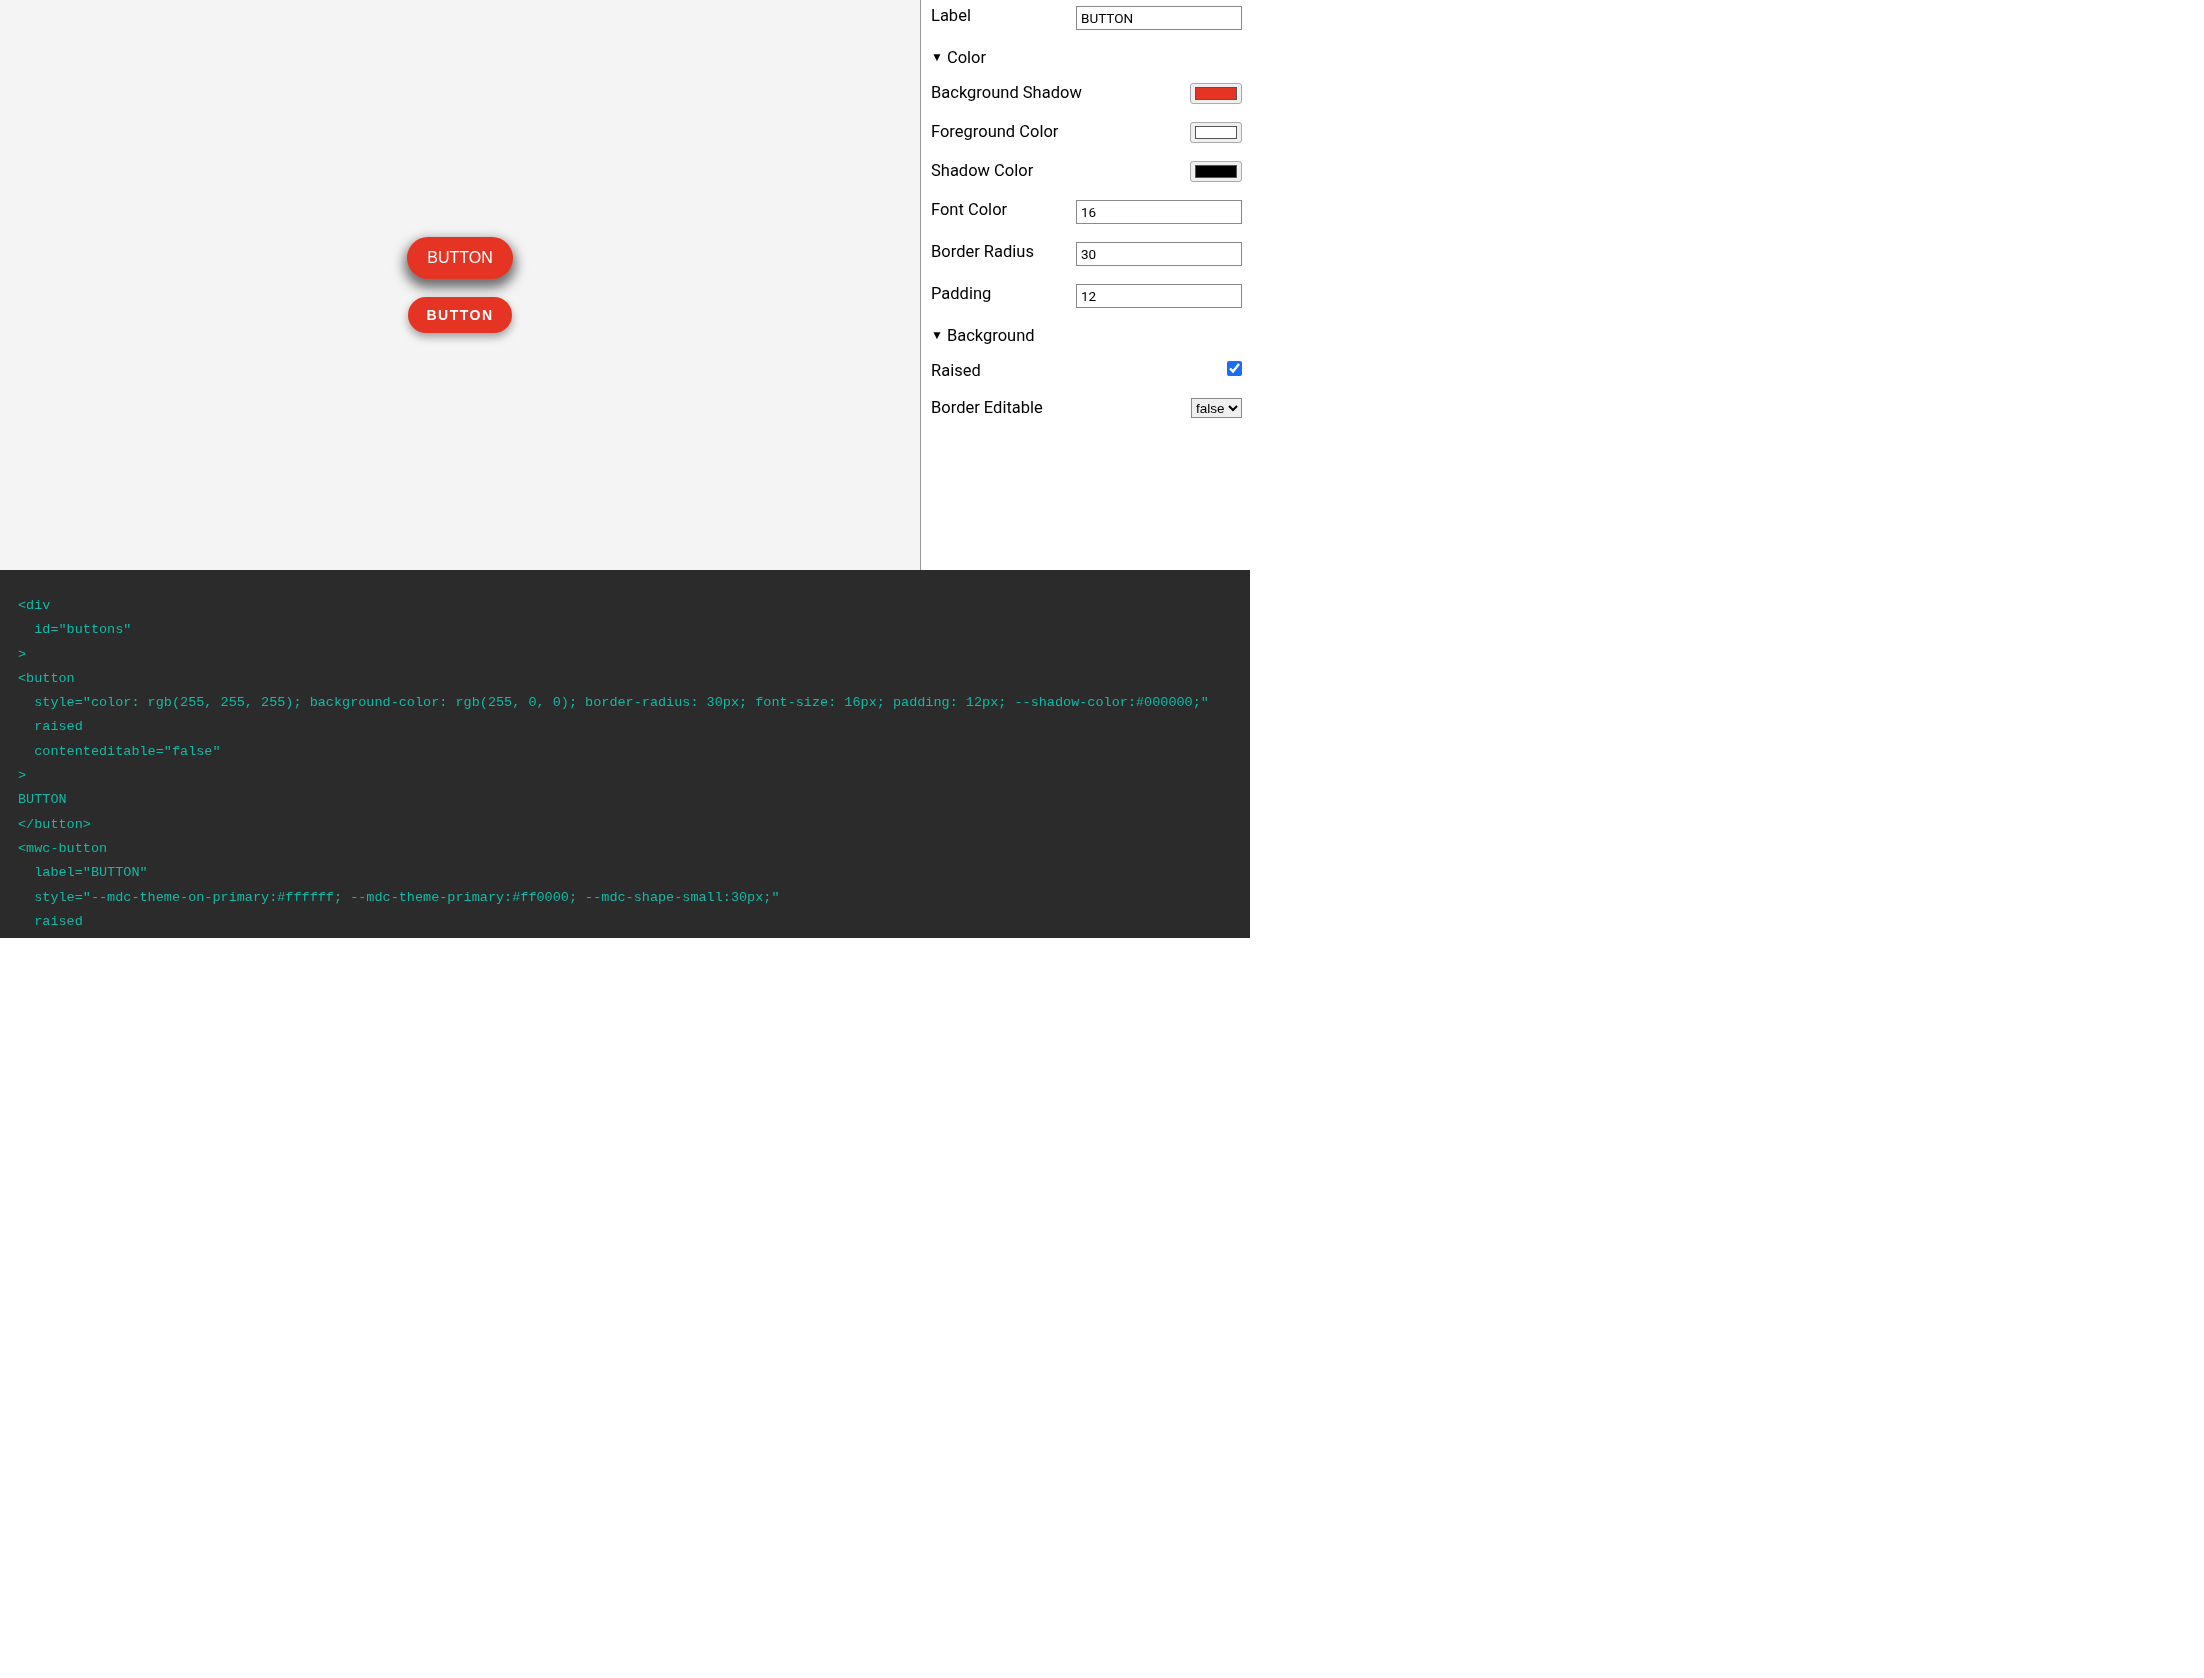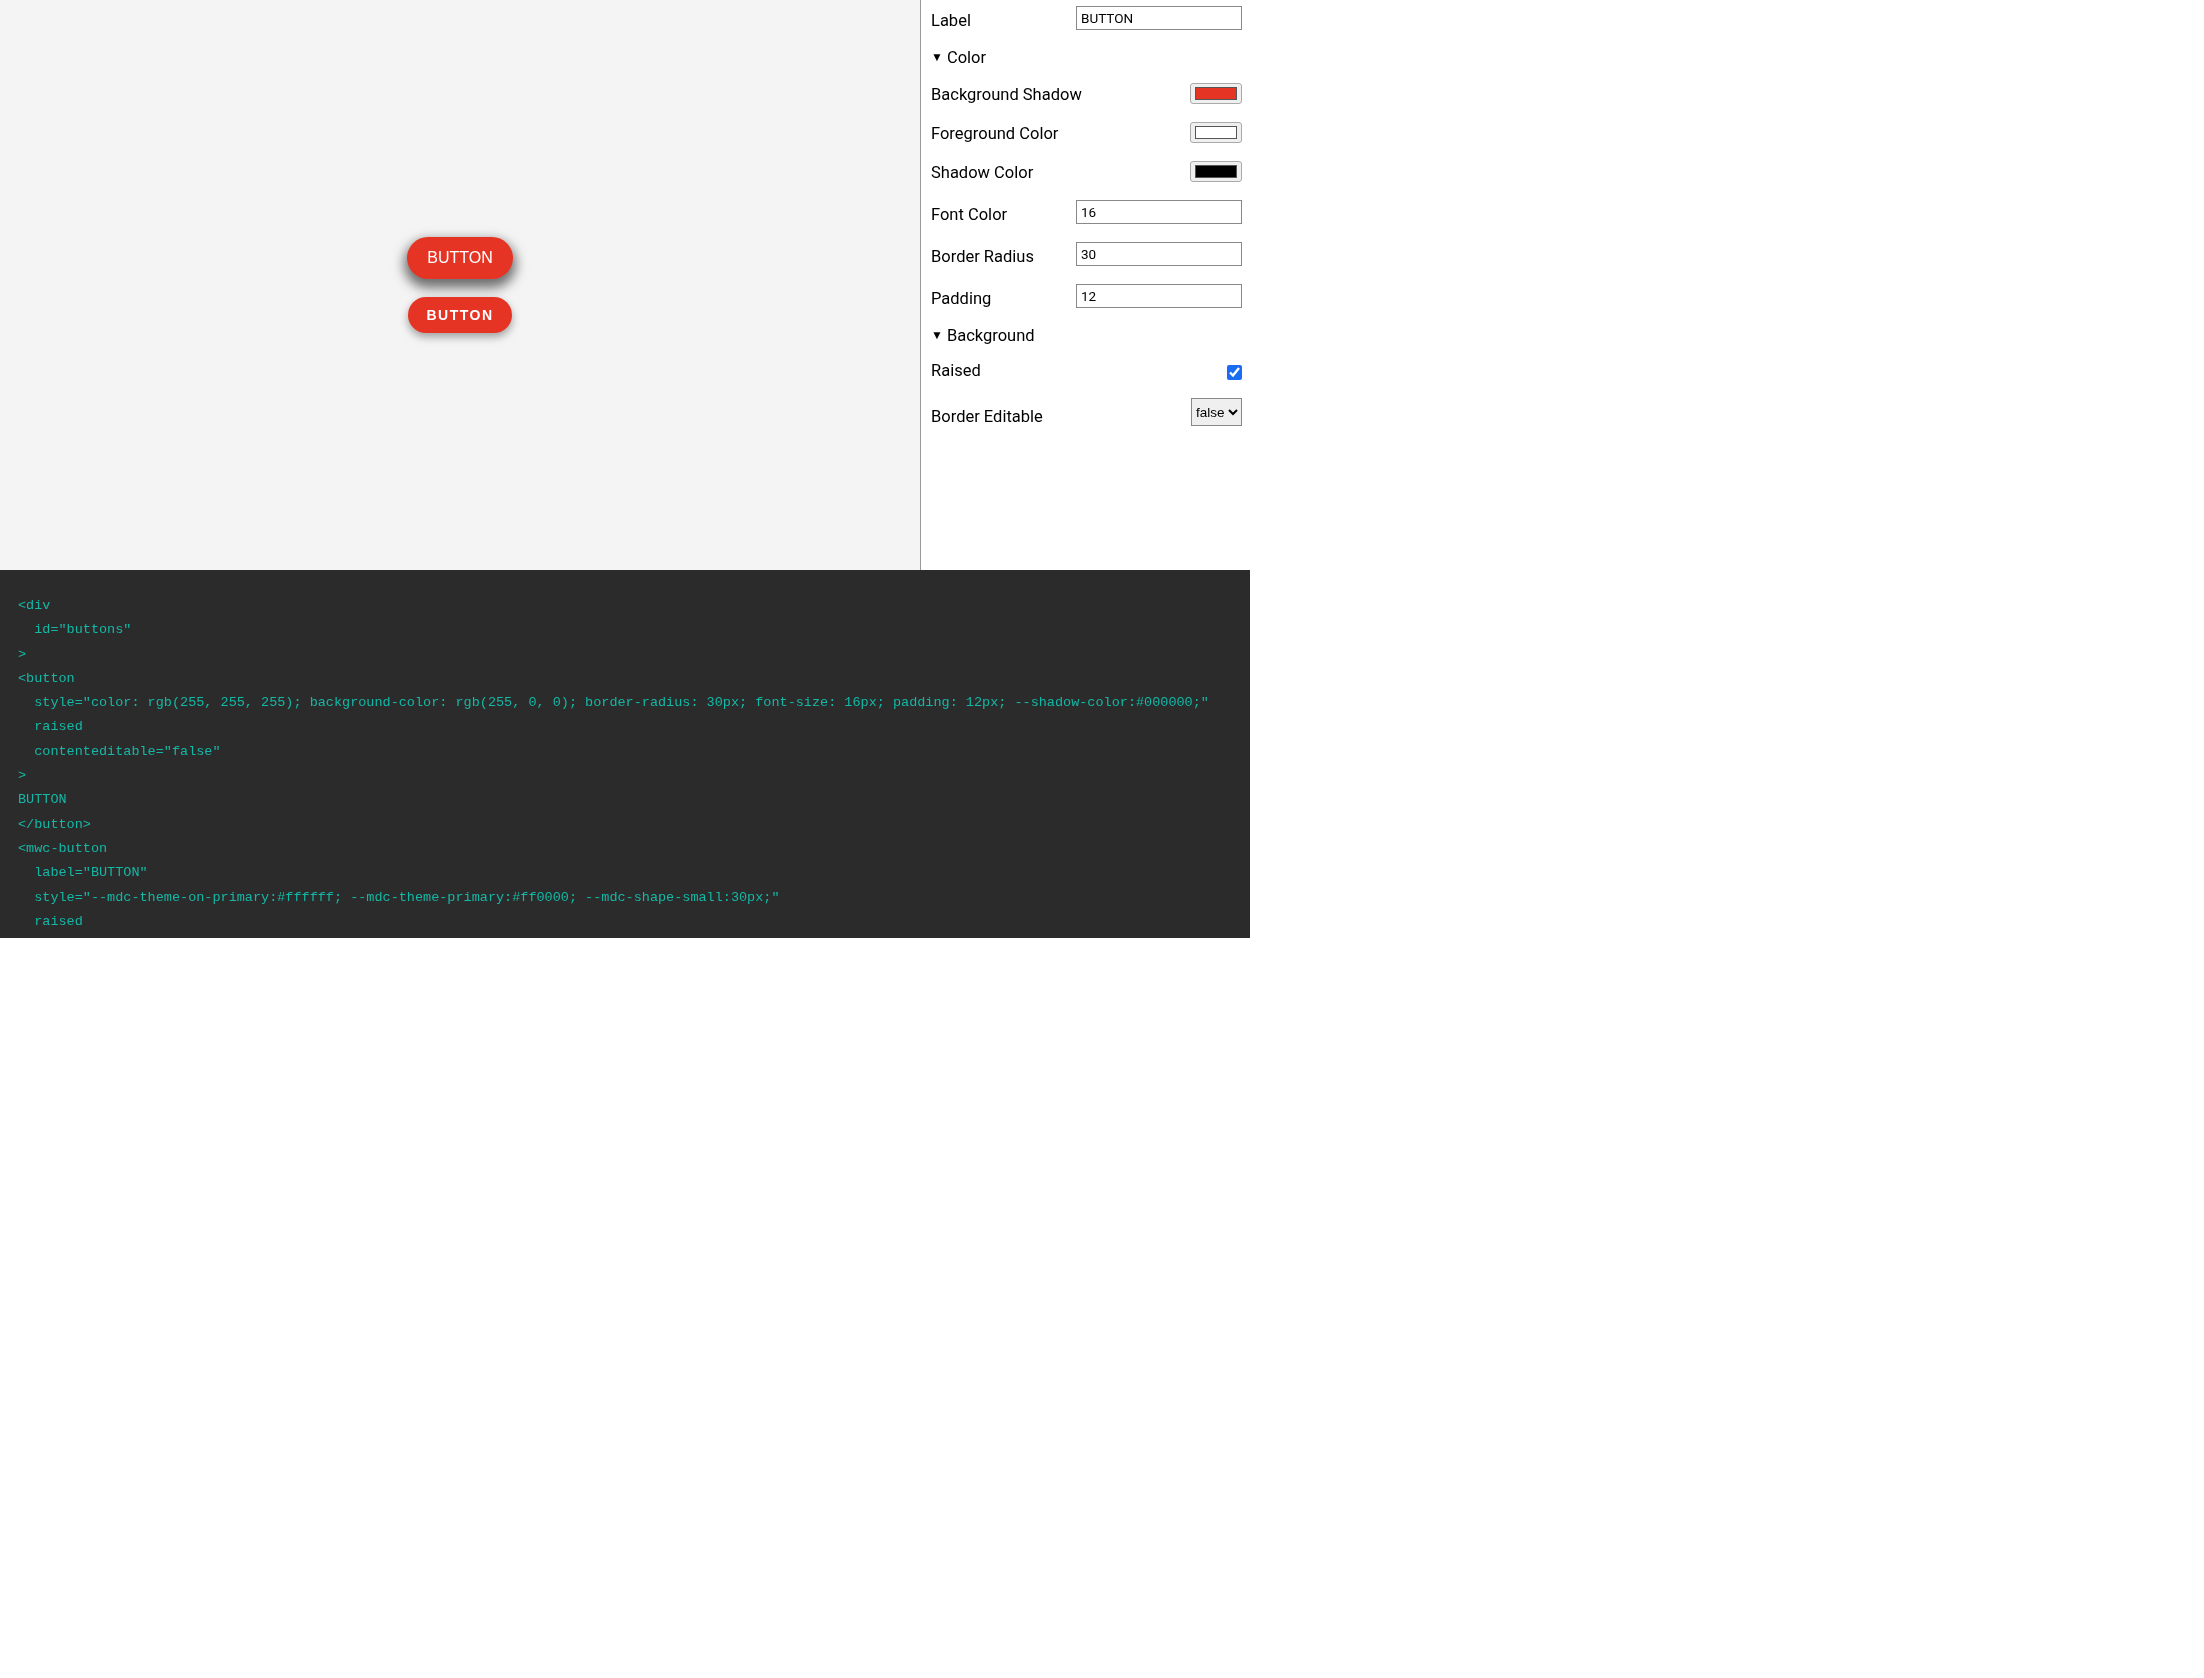--- a/index.html
+++ b/index.html
@@ -45,31 +45,31 @@
   
   .sidebar {
     grid-column: 2; grid-row: 1;
     background: #fff;
     border-left: 1px solid #999;
     padding: 6px 8px 6px 10px;
     font-size: 16.5px;
     color: #000;
   }
   .row {
-    display: flex; align-items: flex-end; justify-content: space-between;
+    display: flex; align-items: flex-start; justify-content: space-between;
     margin-bottom: 18px;
   }
   .row label { font-size: 16.5px; }
   .row input[type=text], .row input[type=number] {
     width: 166px; height: 24px;
     border: 1px solid #888; padding: 2px 4px;
     font-size: 13.5px; font-family: inherit;
   }
   .row select {
-    border: 1px solid #888; font-size: 13.5px; height: 28px; margin-left: 36px;
+    border: 1px solid #888; font-size: 13.5px; height: 20px; margin-left: 36px;
   }
   .row input[type=checkbox] {
     width: 15px; height: 15px; accent-color: #1a6df3;
   }
   .section {
     display: flex; align-items: center; gap: 4px;
     margin: 6px 0 16px 0;
     font-size: 16.5px; font-weight: 400;
   }
   .section .tri {

